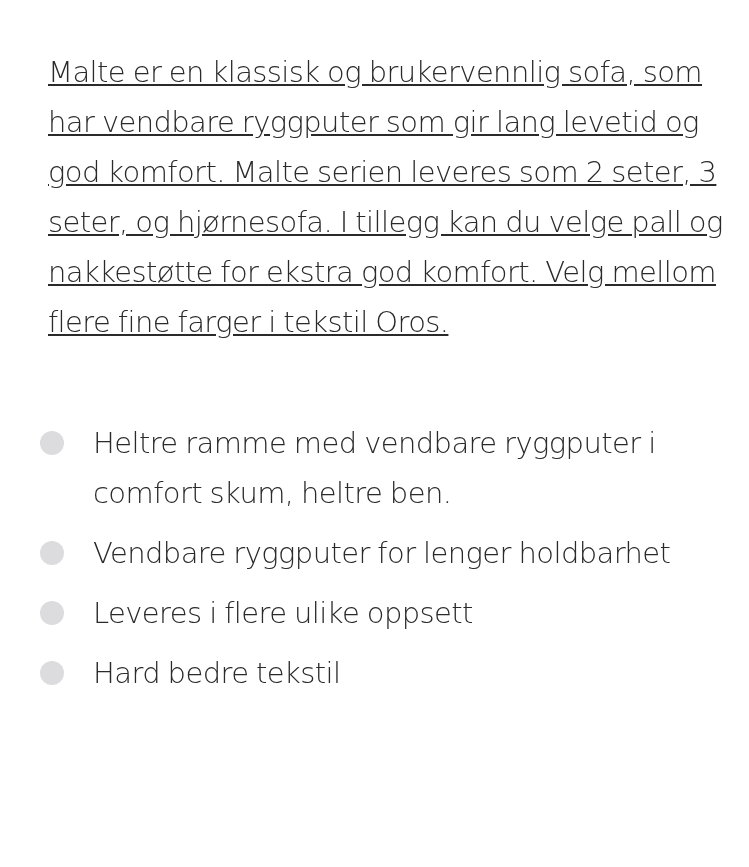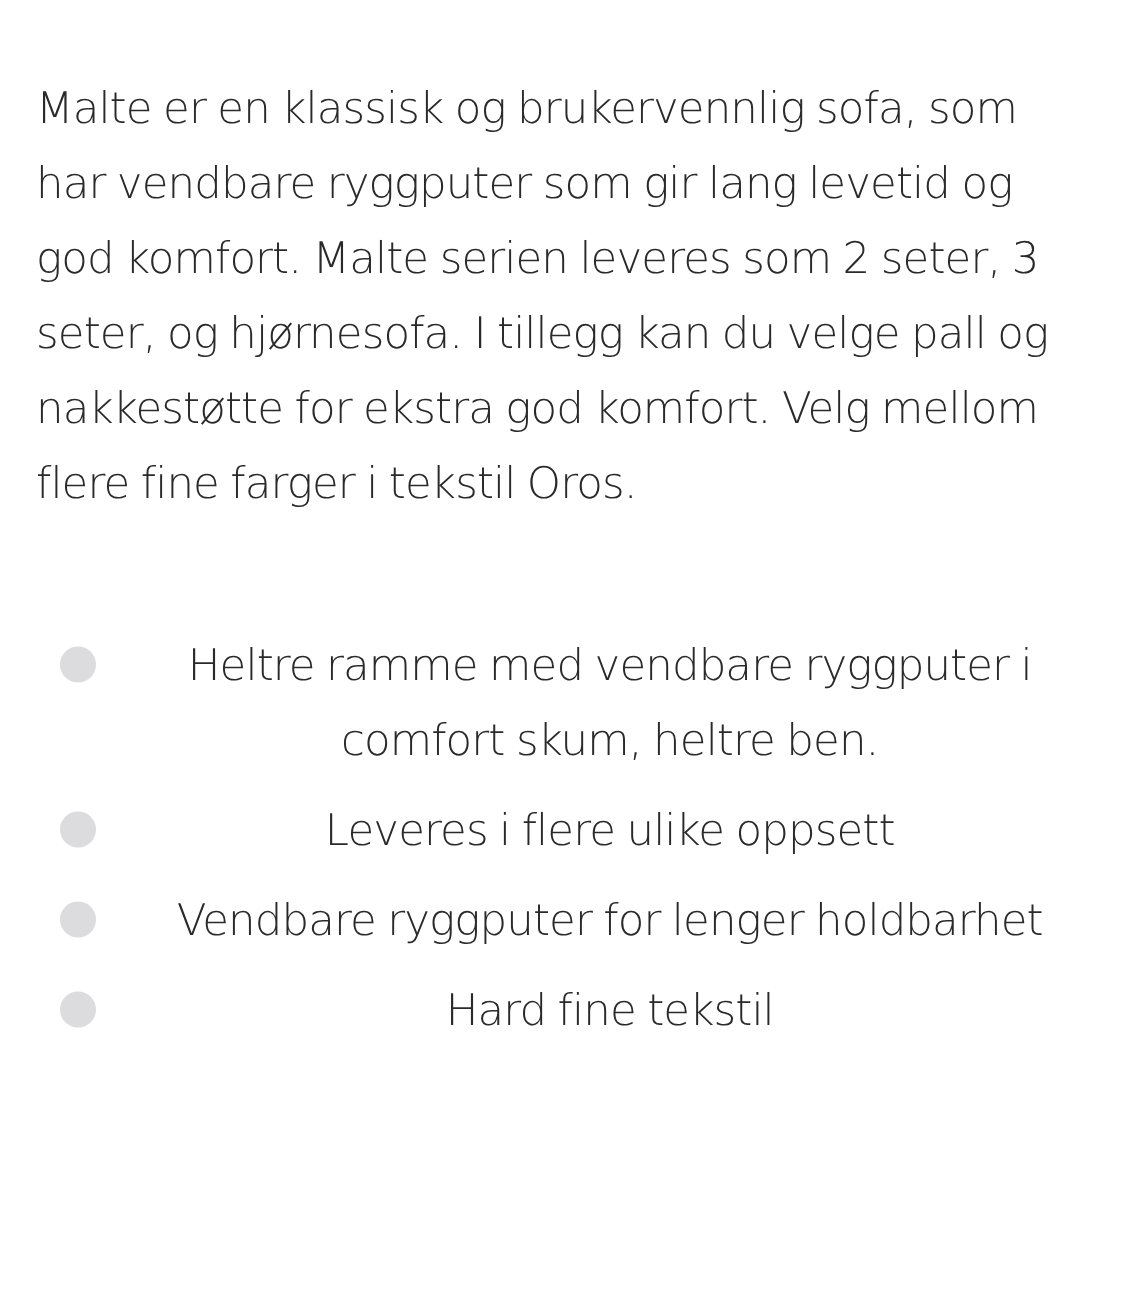--- a/index.html
+++ b/index.html
@@ -10,23 +10,24 @@
     body {
       width: 749px;
       height: 867px;
       overflow: hidden;
       position: relative;
       font-family: "DejaVu Sans", "Liberation Sans", sans-serif;
       color: #2a2a2a;
     }
     .content {
       position: absolute;
-      left: 24px;
+      left: 48px;
       top: 47px;
       width: 680px;
+      text-decoration: underline;
     }
     .intro {
       margin: 0;
       font-size: 29px;
       font-weight: 300;
       line-height: 50px;
       letter-spacing: -0.6px;
       word-spacing: -1px;
     }
     .features {
@@ -40,21 +41,20 @@
     }
     .feature {
       position: relative;
       padding-left: 53px;
       font-size: 29px;
       font-weight: 300;
       line-height: 50px;
       letter-spacing: -0.6px;
       word-spacing: -1px;
       margin-bottom: 10px;
-      text-align: center;
     }
     .bullet {
       position: absolute;
       left: 0;
       top: 13px;
       width: 24px;
       height: 24px;
       border-radius: 50%;
       background: #dcdcdf;
     }
@@ -66,23 +66,23 @@
   <p class="intro">Malte er en klassisk og brukervennlig sofa, som har vendbare ryggputer som gir lang levetid og god komfort. Malte serien leveres som 2 seter, 3 seter, og hjørnesofa. I tillegg kan du velge pall og nakkestøtte for ekstra god komfort. Velg mellom flere fine farger i tekstil Oros.</p>
 </div>
 
 <ul class="features" style="left:40px;">
   <li class="feature">
     <span class="bullet"></span>
     <span>Heltre ramme med vendbare ryggputer i comfort skum, heltre ben.</span>
   </li>
   <li class="feature">
     <span class="bullet"></span>
+    <span>Vendbare ryggputer for lenger holdbarhet</span>
+  </li>
+  <li class="feature">
+    <span class="bullet"></span>
     <span>Leveres i flere ulike oppsett</span>
   </li>
   <li class="feature">
     <span class="bullet"></span>
-    <span>Vendbare ryggputer for lenger holdbarhet</span>
-  </li>
-  <li class="feature">
-    <span class="bullet"></span>
-    <span>Hard fine tekstil</span>
+    <span>Hard bedre tekstil</span>
   </li>
 </ul>
 
 </body></html>

